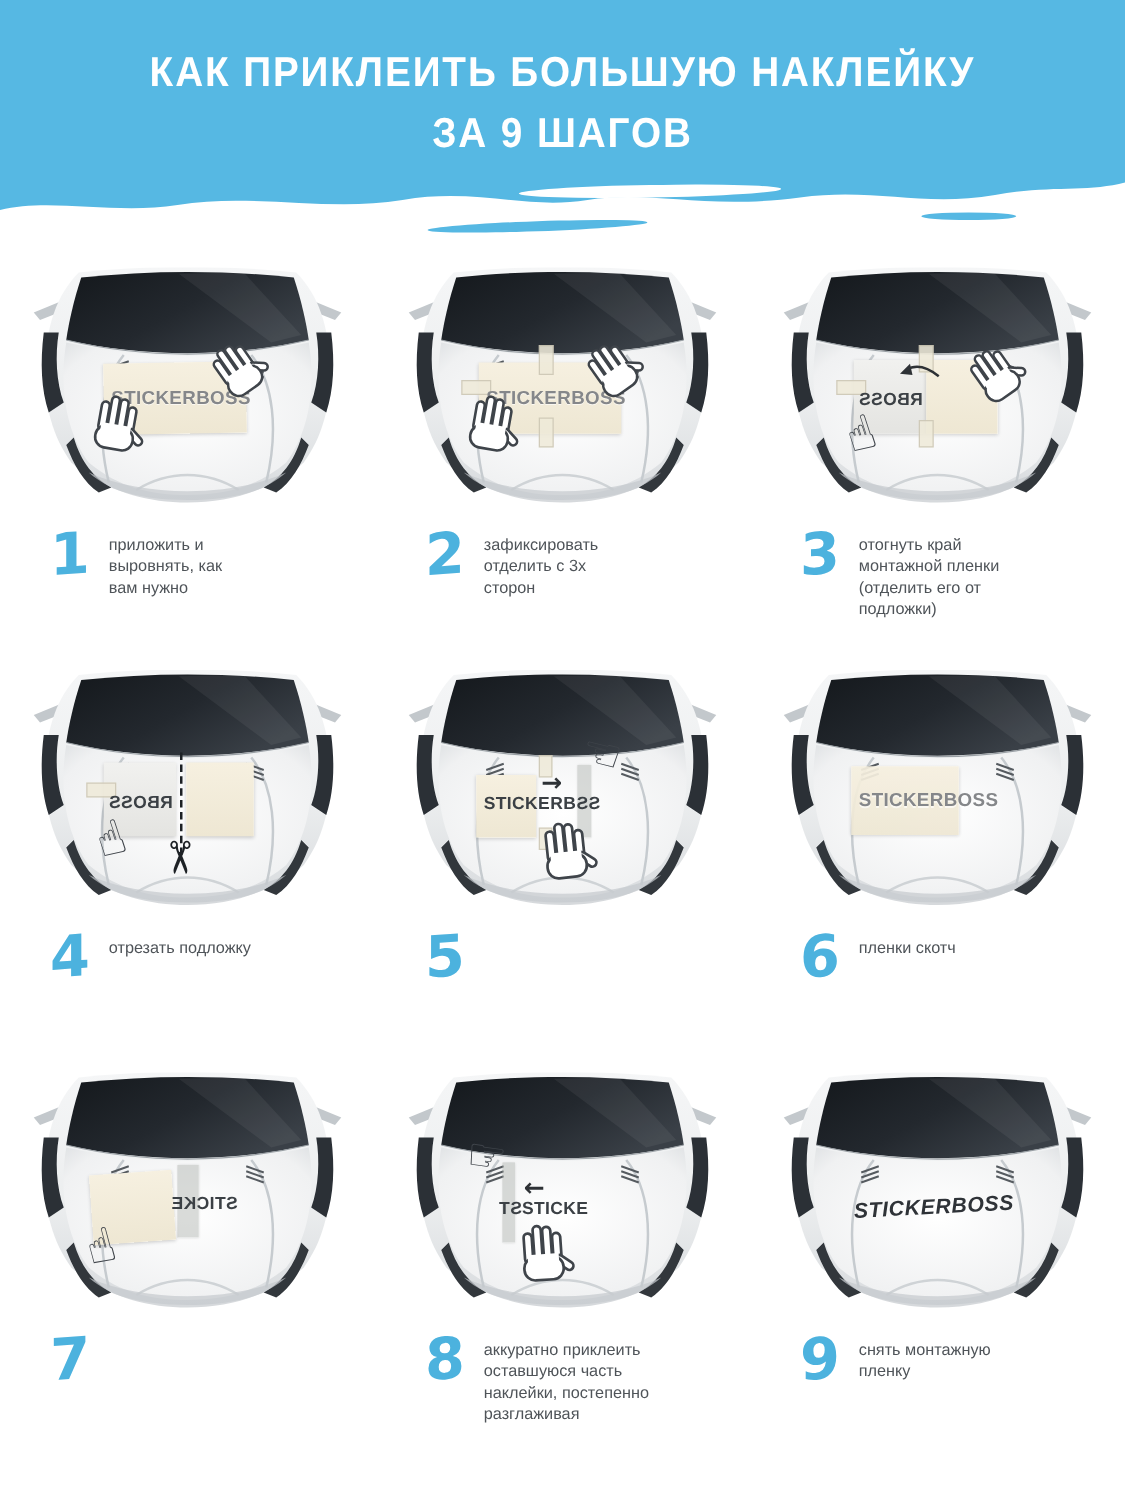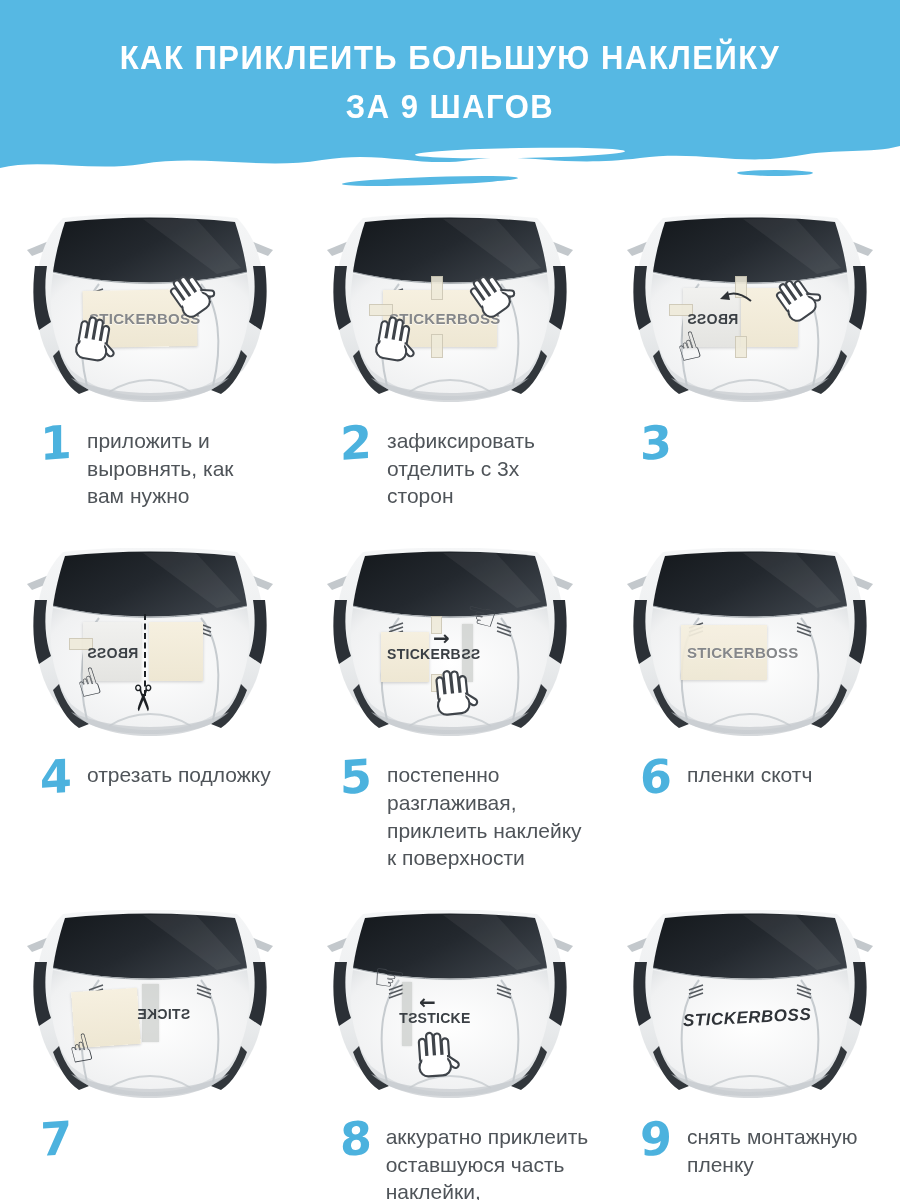--- a/index.html
+++ b/index.html
@@ -20,21 +20,21 @@
   .grid { display:grid; grid-template-columns:repeat(3,300px); justify-content:center; }
   .cell { display:flex; flex-direction:column; align-items:center; }
   .figure { position:relative; width:250px; height:190px; margin-top:14px; }
   .figure > svg.car { position:absolute; inset:0; }
   .step { align-self:stretch; display:flex; gap:15px; padding:18px 10px 24px 40px; min-height:118px; }
   .step-num {
     font-family:"DejaVu Sans", sans-serif; font-weight:bold;
     font-size:46px; line-height:0.95; color:#4cb2de;
     transform:rotate(-4deg) skewX(-4deg); min-width:30px; text-align:center;
   }
-  .step-text { font-size:21px; color:#4f5459; line-height:1.32; white-space:pre-line; padding-top:5px; }
+  .step-text { font-size:13px; color:#4f5459; line-height:1.32; white-space:pre-line; padding-top:5px; }
   
   .abs { position:absolute; }
   .sheet {
     position:absolute; background:linear-gradient(#f6f0e0,#eee7d3);
     box-shadow:0 1px 3px rgba(0,0,0,0.18);
   }
   .filmback { position:absolute; background:linear-gradient(#f1f1ef,#e4e4e1); box-shadow:0 1px 3px rgba(0,0,0,0.18); }
   .strip { position:absolute; background:rgba(186,189,185,0.55); box-shadow:0 0 2px rgba(0,0,0,0.12); }
   .tape { position:absolute; background:rgba(238,233,216,0.88); border:1px solid rgba(170,165,145,0.45); }
   .lbl {
@@ -186,20 +186,24 @@
         <path d="M34,13 Q19,1 8,8" fill="none" stroke="#2e3236" stroke-width="2"></path>
         <path d="M11,3 L3,11 L13,12 Z" fill="#2e3236"></path>
       </svg>
       <div class="hand glyph" style="left:52px; top:114px; font-size:38px; transform:rotate(-18deg);">☝</div>
       <svg class="abs" style="left:148px; top:60px; transform:rotate(-35deg);" width="48" height="46" viewBox="0 0 48 46">
           <use href="#palm-art"></use>
         </svg>
     </div>
     <div class="step">
       <div class="step-num">3</div>
+      <div class="step-text">отогнуть край
+монтажной пленки
+(отделить его от
+подложки)</div>
     </div>
   </div>
 
   <div class="cell">
     <div class="figure">
       <svg class="car" width="250" height="190">
           <use href="#car-art"></use>
         </svg>
       <div class="filmback" style="left:58px; top:74px; width:58px; height:59px;"></div>
       <div class="sheet" style="left:124px; top:74px; width:54px; height:59px;"></div>
@@ -226,24 +230,20 @@
       <div class="tape" style="left:106px; top:126px; width:11px; height:18px;"></div>
       <div class="lbl lbl-dark" style="left:62px; top:98px;"><span>STICKERB</span><span class="mirr">SS</span></div>
       <div class="arrowtxt" style="left:108px; top:78px; font-size:20px;">→</div>
       <div class="hand glyph" style="left:140px; top:50px; font-size:36px; transform:rotate(14deg);">☜</div>
       <svg class="abs" style="left:104px; top:118px; transform:rotate(-6deg);" width="52" height="50" viewBox="0 0 48 46">
           <use href="#palm-art"></use>
         </svg>
     </div>
     <div class="step">
       <div class="step-num">5</div>
-      <div class="step-text">постепенно
-разглаживая,
-приклеить наклейку
-к поверхности</div>
     </div>
   </div>
 
   <div class="cell">
     <div class="figure">
       <svg class="car" width="250" height="190">
           <use href="#car-art"></use>
         </svg>
       <div class="sheet" style="left:56px; top:77px; width:86px; height:55px; opacity:0.92;"></div>
       <div class="lbl" style="left:62px; top:96px;">STICKERBOSS</div>

